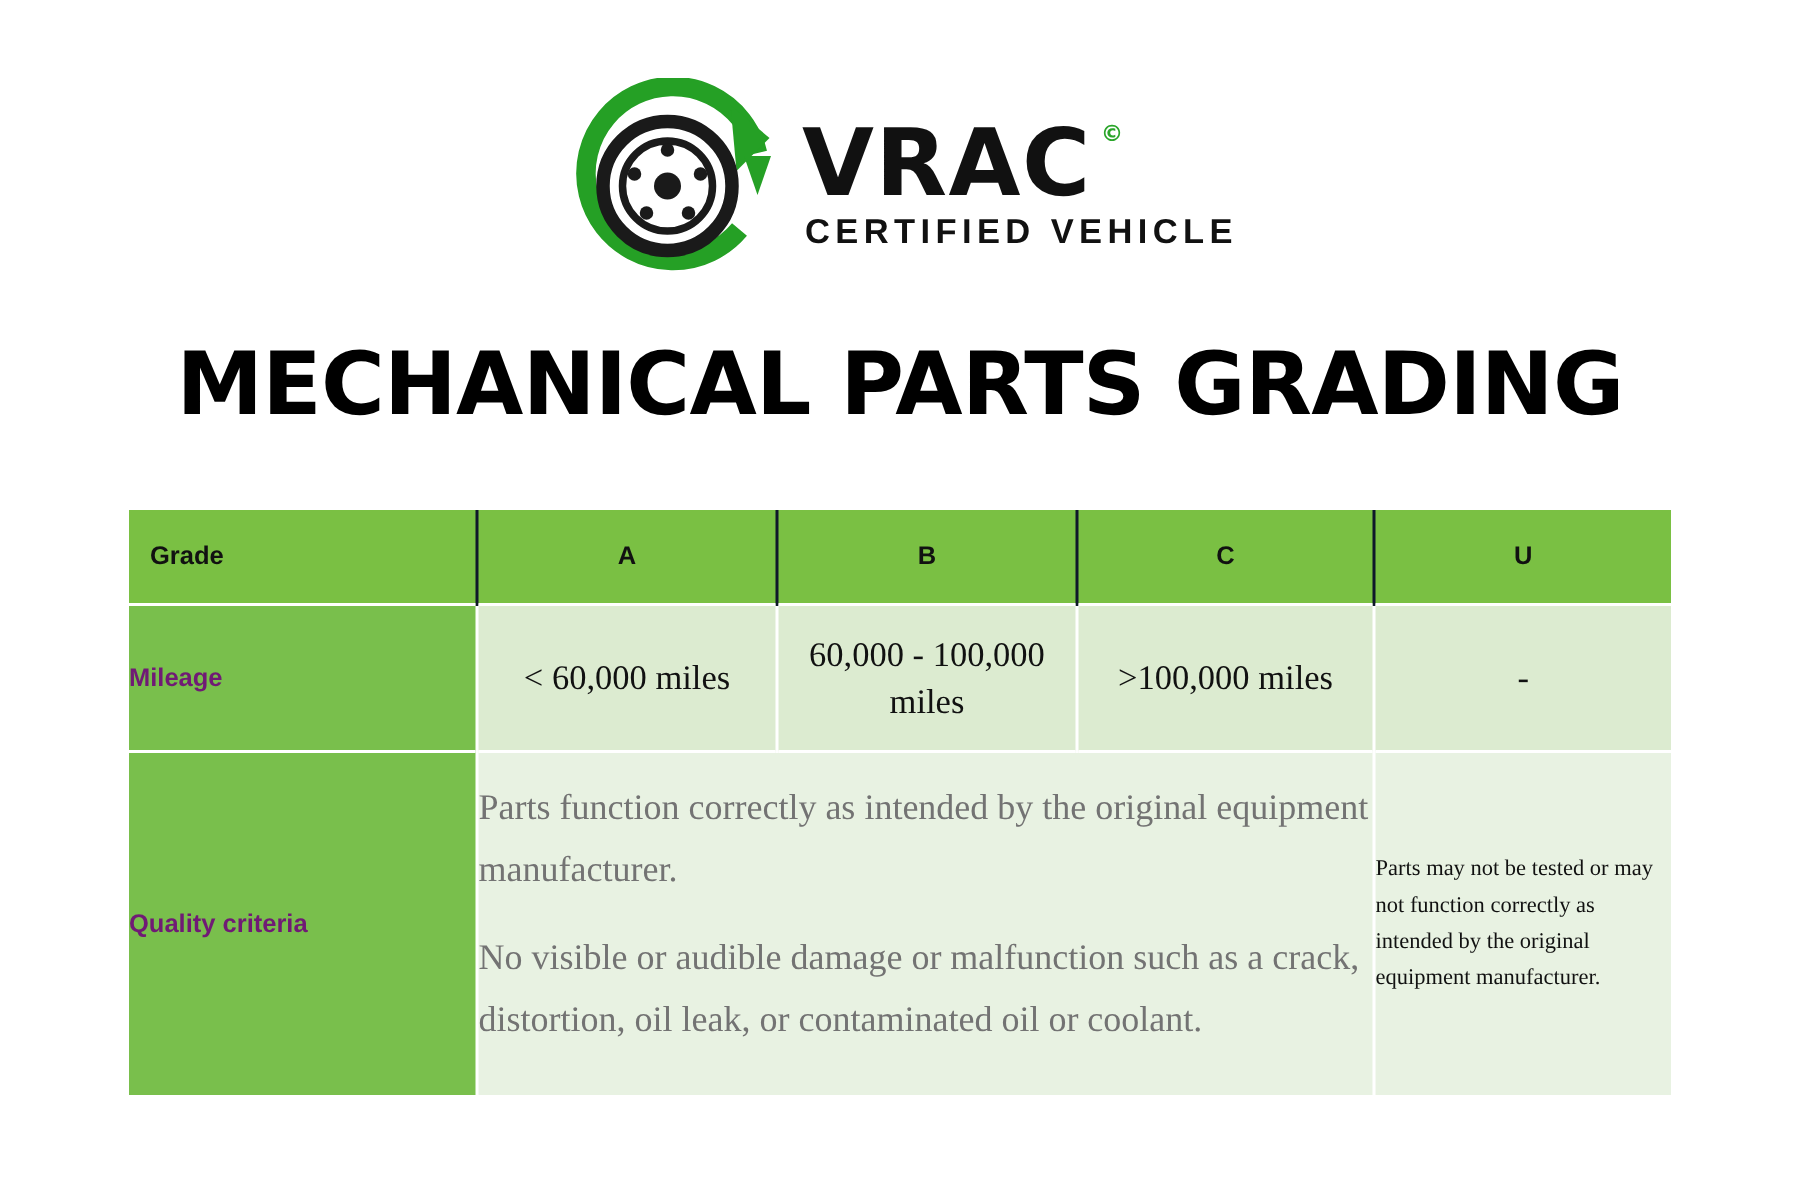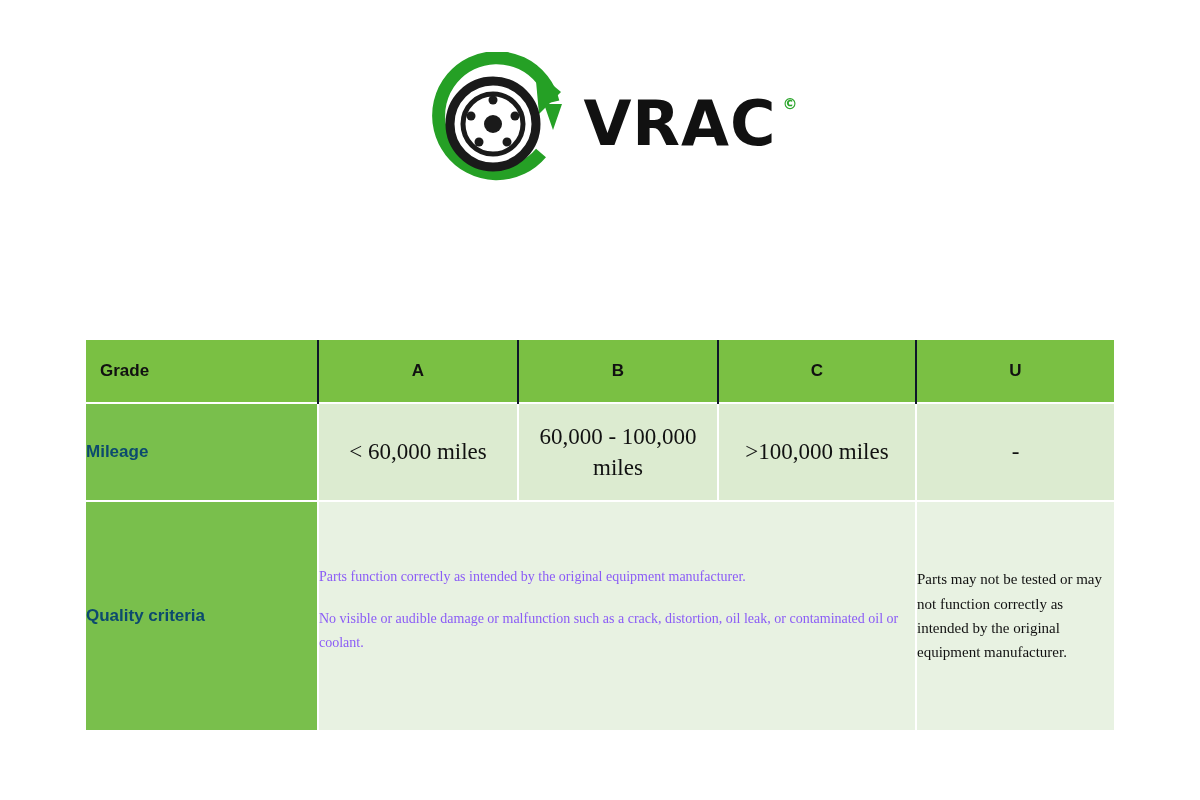--- a/index.html
+++ b/index.html
@@ -126,44 +126,44 @@
     padding-left: 14px;
     font-size: 17px;
   }
   .hdr.last { border-right: none; }
 
   .rowlabel {
     background: #79bf4c;
     font-family: "Liberation Sans", sans-serif;
     font-weight: bold;
     font-size: 17px;
-    color: #0c4a6e;
+    color: #701a75;
     padding-left: 14px;
     border-top: 2px solid #ffffff;
     border-right: 2px solid #ffffff;
   }
   .cell {
     background: #dcebd0;
     text-align: center;
     font-size: 23px;
     color: #111111;
     border-top: 2px solid #ffffff;
     border-right: 2px solid #ffffff;
     padding: 8px 10px;
     line-height: 1.35;
   }
   .cell.last { border-right: none; }
   .mileage-row .cell { height: 96px; }
 
   .quality-cell {
     background: #e8f2e2;
     text-align: left;
-    font-size: 14px;
+    font-size: 24px;
     line-height: 1.7;
-    color: #8b5cf6;
+    color: #737373;
     padding: 22px 24px 22px 22px;
     border-top: 2px solid #ffffff;
     border-right: 2px solid #ffffff;
     vertical-align: top;
   }
   .quality-cell p { margin: 0 0 18px 0; }
   .quality-cell p:last-child { margin-bottom: 12px; }
   .quality-u {
     background: #e8f2e2;
     text-align: left;
@@ -198,24 +198,26 @@
           <circle cx="84" cy="90" r="4.5" fill="#1a1a1a"></circle>
           <circle cx="56" cy="90" r="4.5" fill="#1a1a1a"></circle>
           <circle cx="48" cy="64" r="4.5" fill="#1a1a1a"></circle>
         </svg>
       </div>
       <div class="logo-text">
         <div class="logo-vrac">
           <span>VRAC</span>
           <span class="logo-copy">©</span>
         </div>
+        <div class="logo-sub">CERTIFIED VEHICLE</div>
       </div>
     </div>
   </div>
 
+  <div class="doc-title">MECHANICAL PARTS GRADING</div>
 
   <table class="grading-table">
     <colgroup>
       <col style="width:232px">
       <col style="width:200px">
       <col style="width:200px">
       <col style="width:198px">
       <col style="width:198px">
     </colgroup>
     <tbody>

